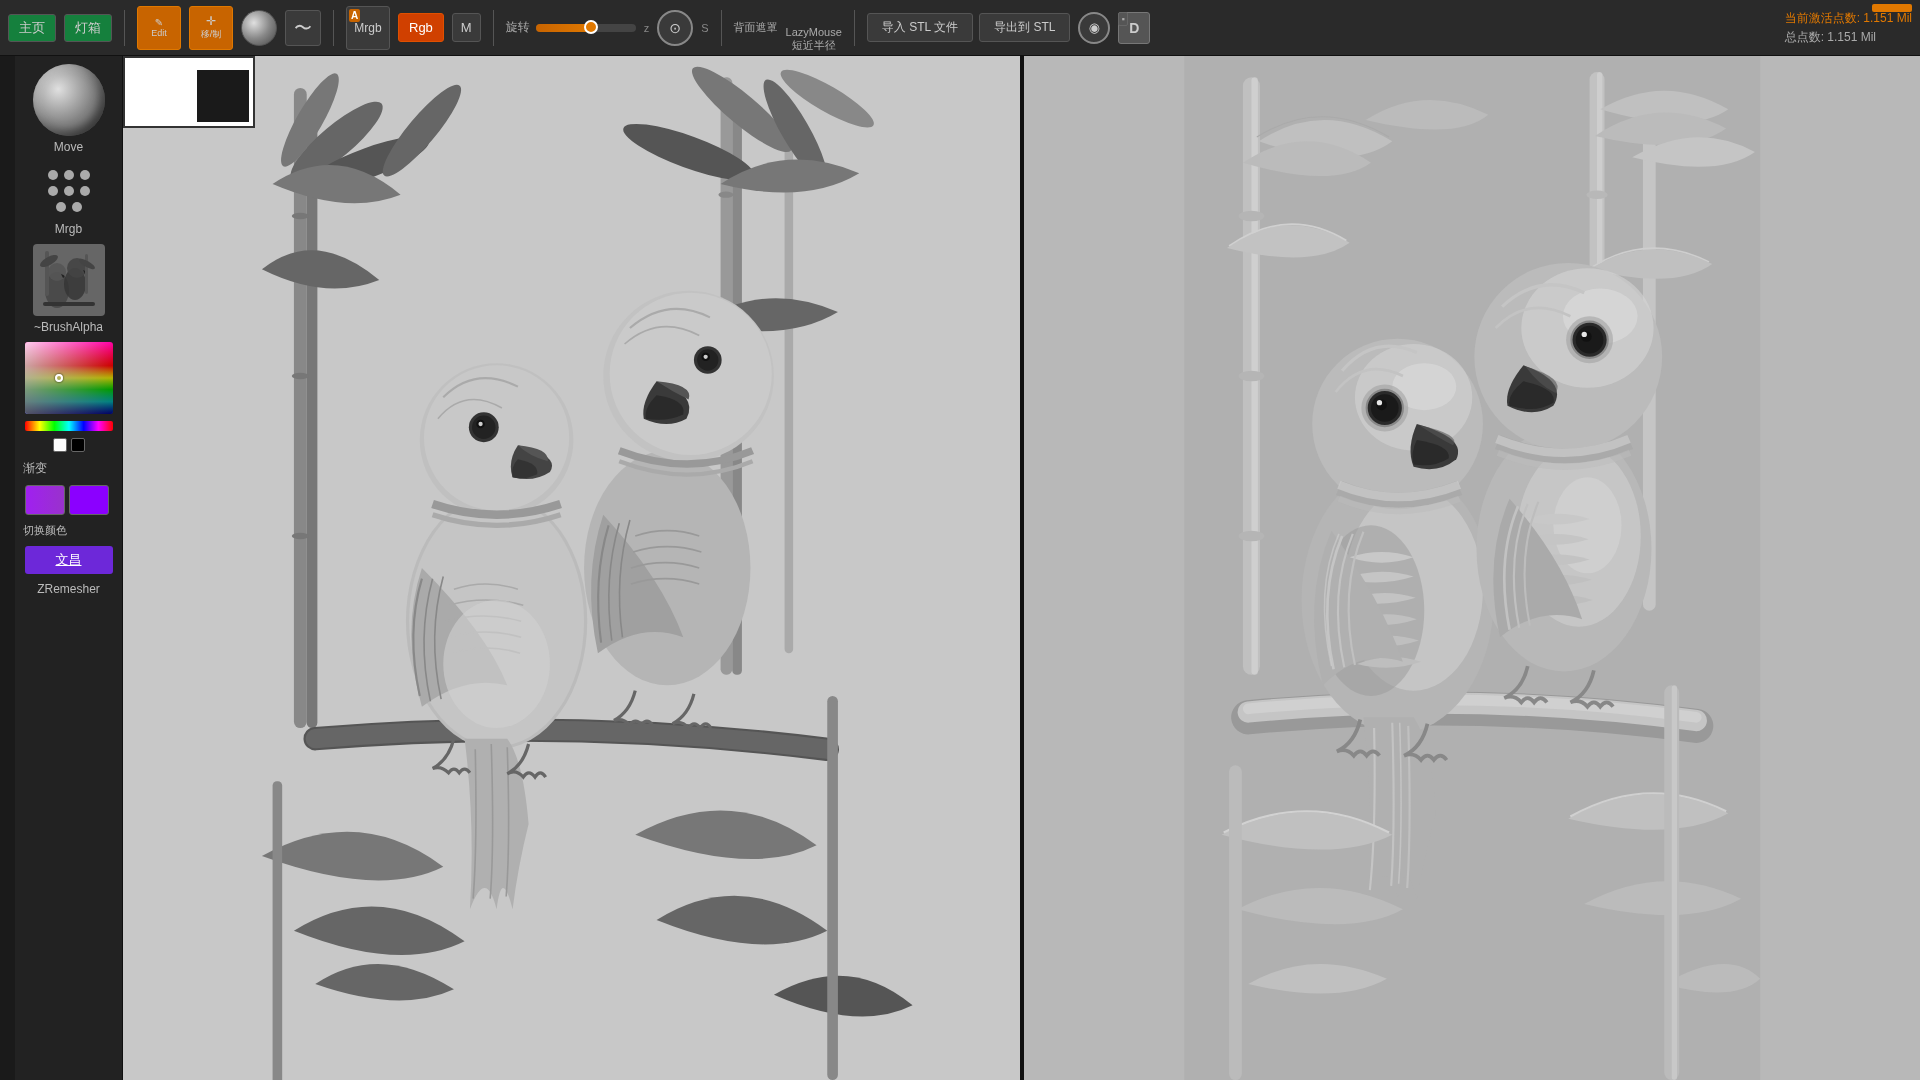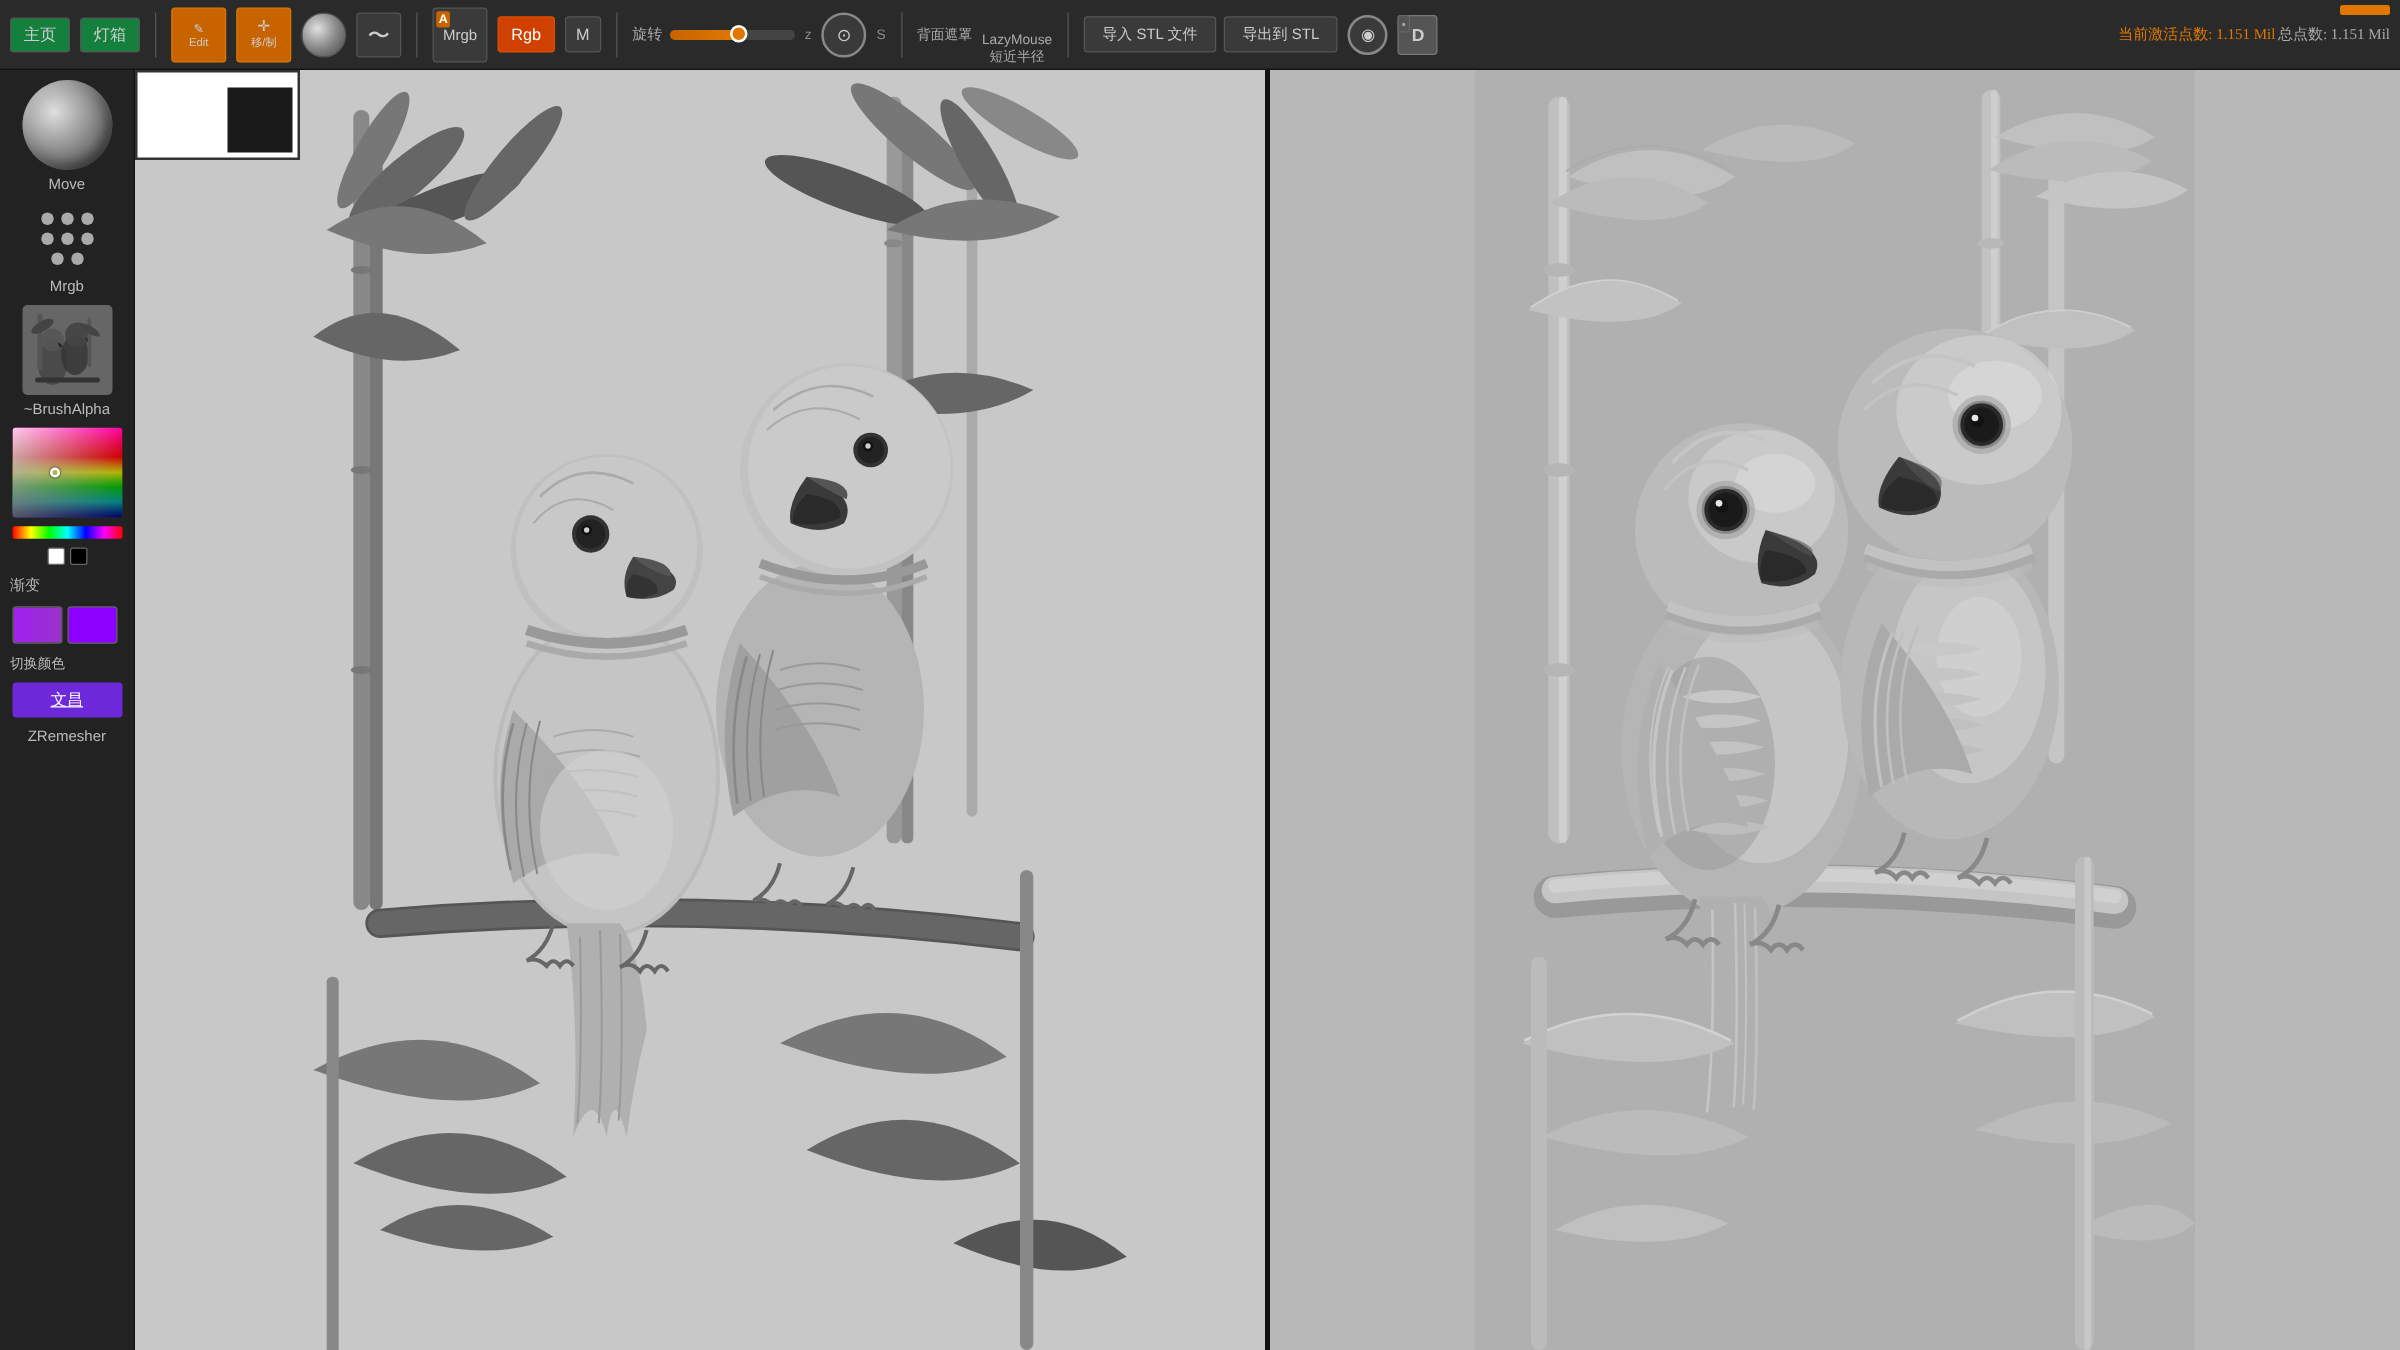--- a/index.html
+++ b/index.html
@@ -132,26 +132,25 @@
       justify-content: center;
       cursor: pointer;
       font-size: 16px;
       color: #ccc;
     }
 
     
     .stats-area {
       margin-left: auto;
       display: flex;
-      flex-direction: row;
+      flex-direction: column;
       align-items: flex-start;
       gap: 2px;
       font-size: 12px;
       color: #aaa;
-      font-family: Liberation Serif, serif;
     }
     .stats-highlight { color: #e07800; }
 
     .import-export-group {
       display: flex;
       align-items: center;
       gap: 6px;
     }
 
     .import-btn, .export-btn {
@@ -193,20 +192,21 @@
       width: 108px;
       background: #222;
       border-right: 1px solid #111;
       display: flex;
       flex-direction: column;
       align-items: center;
       padding: 8px 4px;
       gap: 8px;
       overflow-y: auto;
       flex-shrink: 0;
+      margin-left: 15px;
     }
 
     .sidebar-item {
       display: flex;
       flex-direction: column;
       align-items: center;
       gap: 4px;
       width: 96px;
       cursor: pointer;
     }

